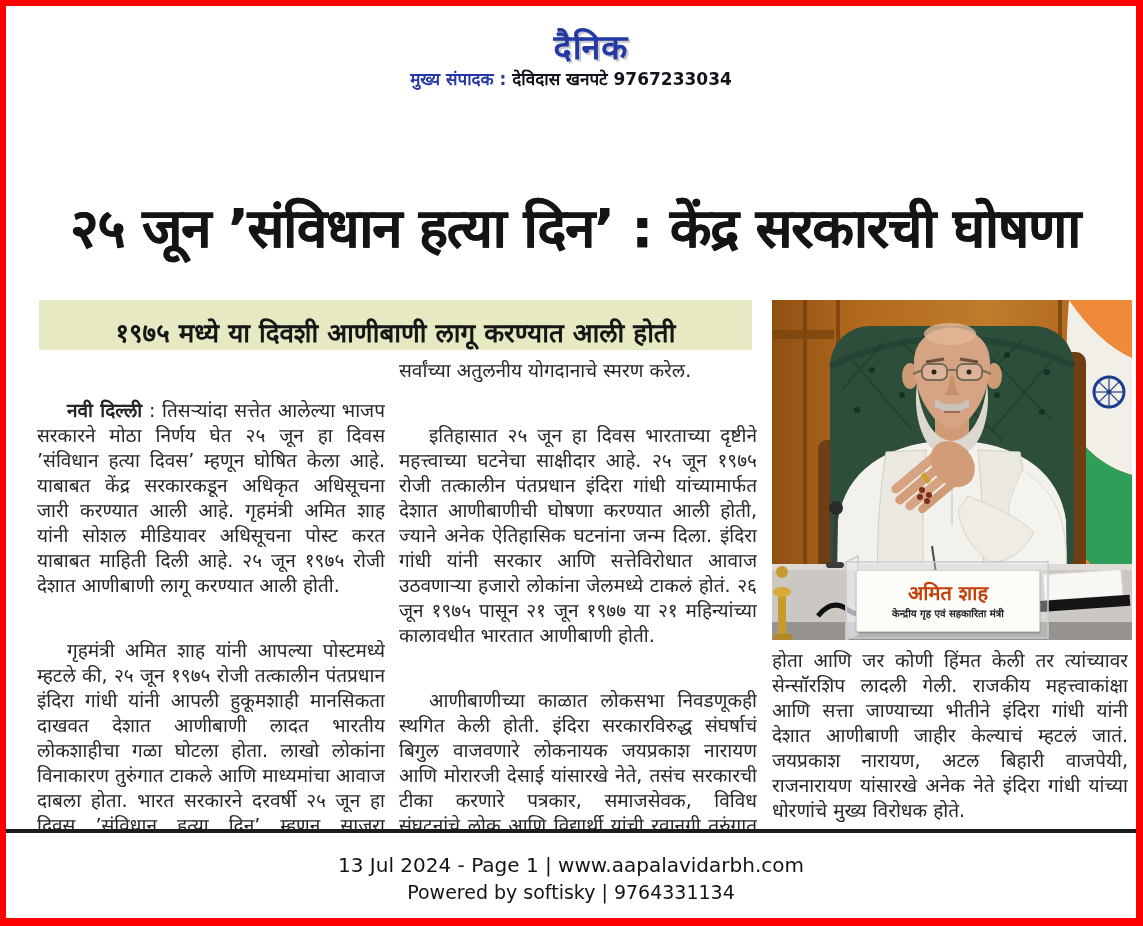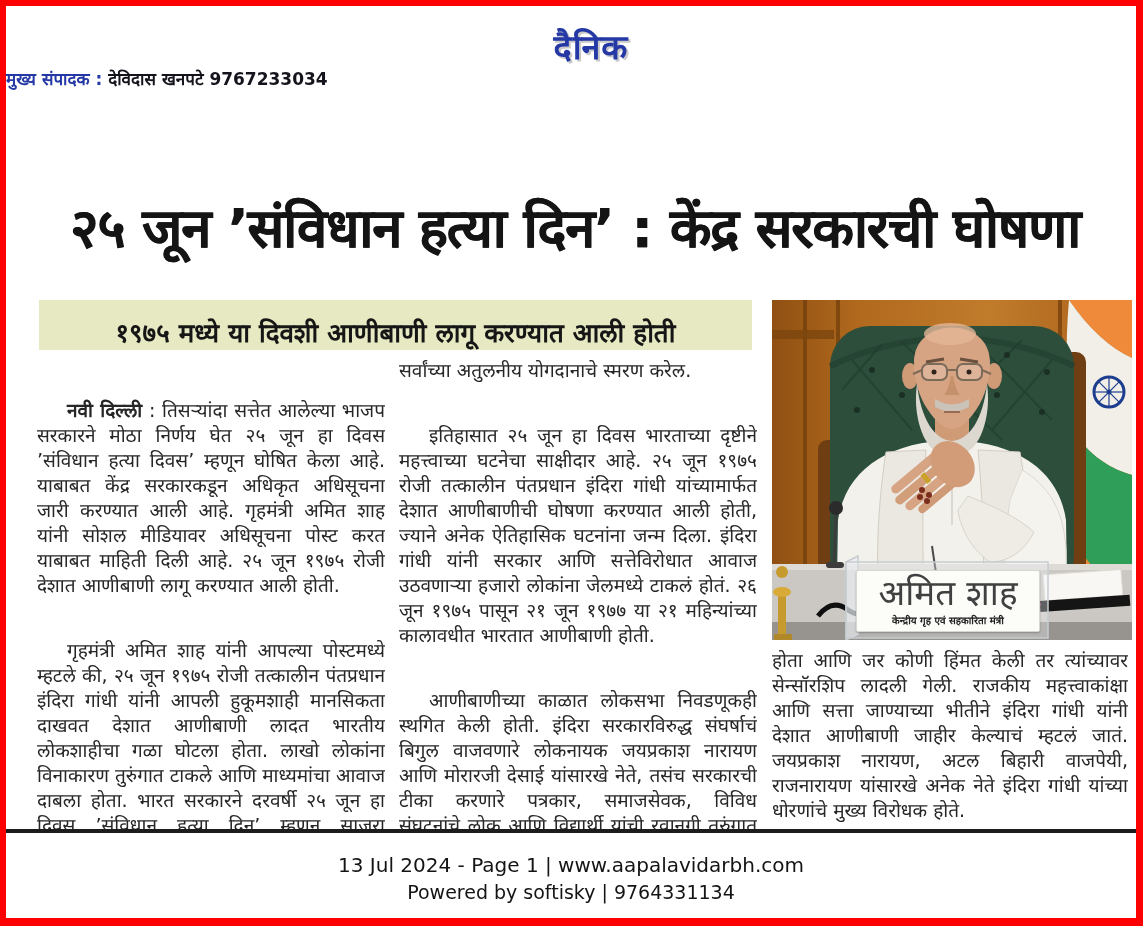--- a/index.html
+++ b/index.html
@@ -16,21 +16,21 @@
   .masthead{position:absolute;top:24px;left:0;width:100%;text-align:center;}
   .logo{display:inline-block;text-align:left;}
   .mast-daily{
     font-size:34px;font-weight:bold;color:#2438a6;letter-spacing:1px;
     margin-left:40px;line-height:1;text-shadow:2px 2px 0 #c9c9c9;
   }
   .mast-title{
     font-size:62px;font-weight:800;color:#ee1416;line-height:1.02;
     letter-spacing:1px;text-shadow:4px 4px 1px #c2c2c2;
   }
-  .mast-tagline{font-size:17px;font-weight:bold;margin-top:3px;text-align:left;}
+  .mast-tagline{font-size:17px;font-weight:bold;margin-top:3px;text-align:center;}
   .tag-label{color:#2438a6;}
   .tag-value{color:#14141c;}
   
   .headline{
     position:absolute;top:180px;left:0;width:100%;margin:4px;
     font-size:54px;font-weight:900;color:#141414;text-align:center;
     line-height:1.45;letter-spacing:-1px;white-space:nowrap;
     text-shadow:0.6px 0 0 #141414;
   }
   
@@ -52,21 +52,21 @@
   .dateline{font-weight:bold;}
   
   .photo{position:absolute;left:766px;top:294px;width:360px;height:340px;overflow:hidden;}
   .photo-svg{position:absolute;inset:0;width:100%;height:100%;display:block;}
   .nameplate{
     position:absolute;left:84px;top:270px;width:182px;height:60px;
     background:#fcfcf9;border:1px solid #d8d8d0;border-radius:2px;
     display:flex;flex-direction:column;align-items:center;justify-content:center;
     box-shadow:0 1px 2px rgba(0,0,0,0.25);
   }
-  .np-name{font-size:35px;font-weight:normal;color:#404040;line-height:1.05;}
+  .np-name{font-size:20px;font-weight:bold;color:#c2410c;line-height:1.05;}
   .np-title{font-size:10px;font-weight:bold;color:#222;margin-top:2px;}
   
   .footer-rule{position:absolute;left:0;top:823px;width:100%;height:4px;background:#1c1c1e;}
   .footer{position:absolute;left:0;top:845px;width:100%;text-align:center;color:#141414;}
   .footer-line1{font-size:20px;line-height:28px;}
   .footer-line2{font-size:19px;line-height:27px;}
 </style>
 </head>
 <body>
 

